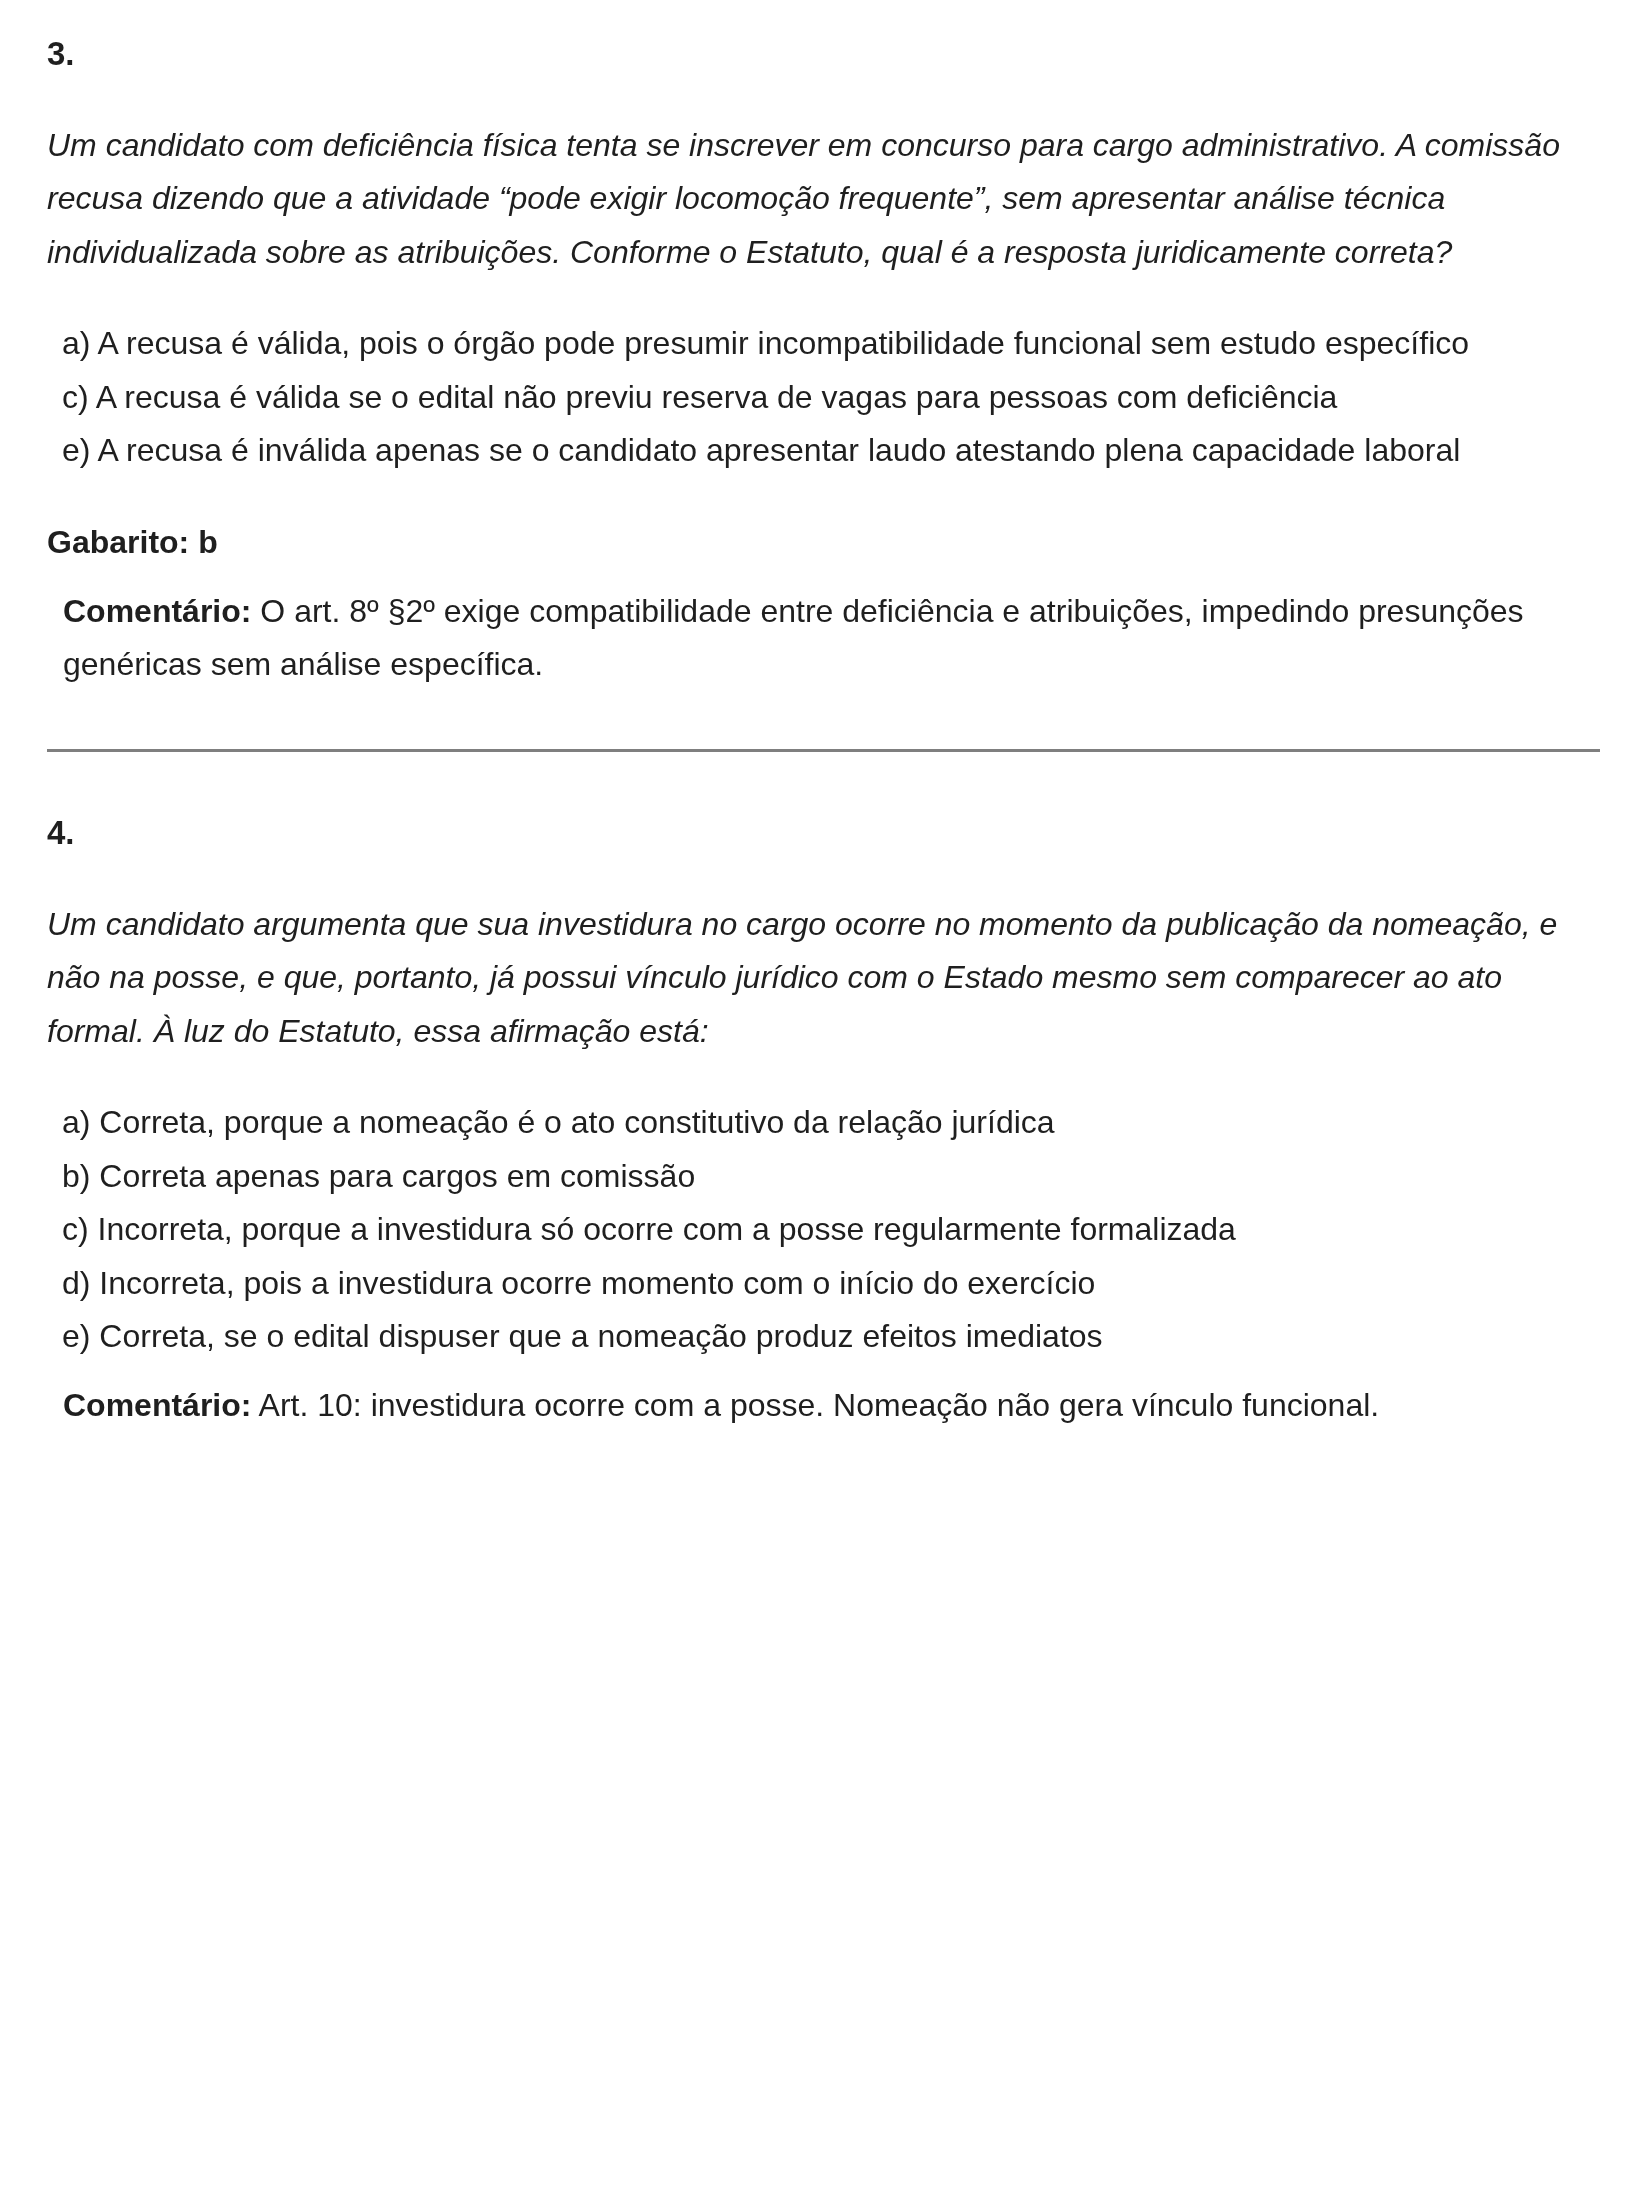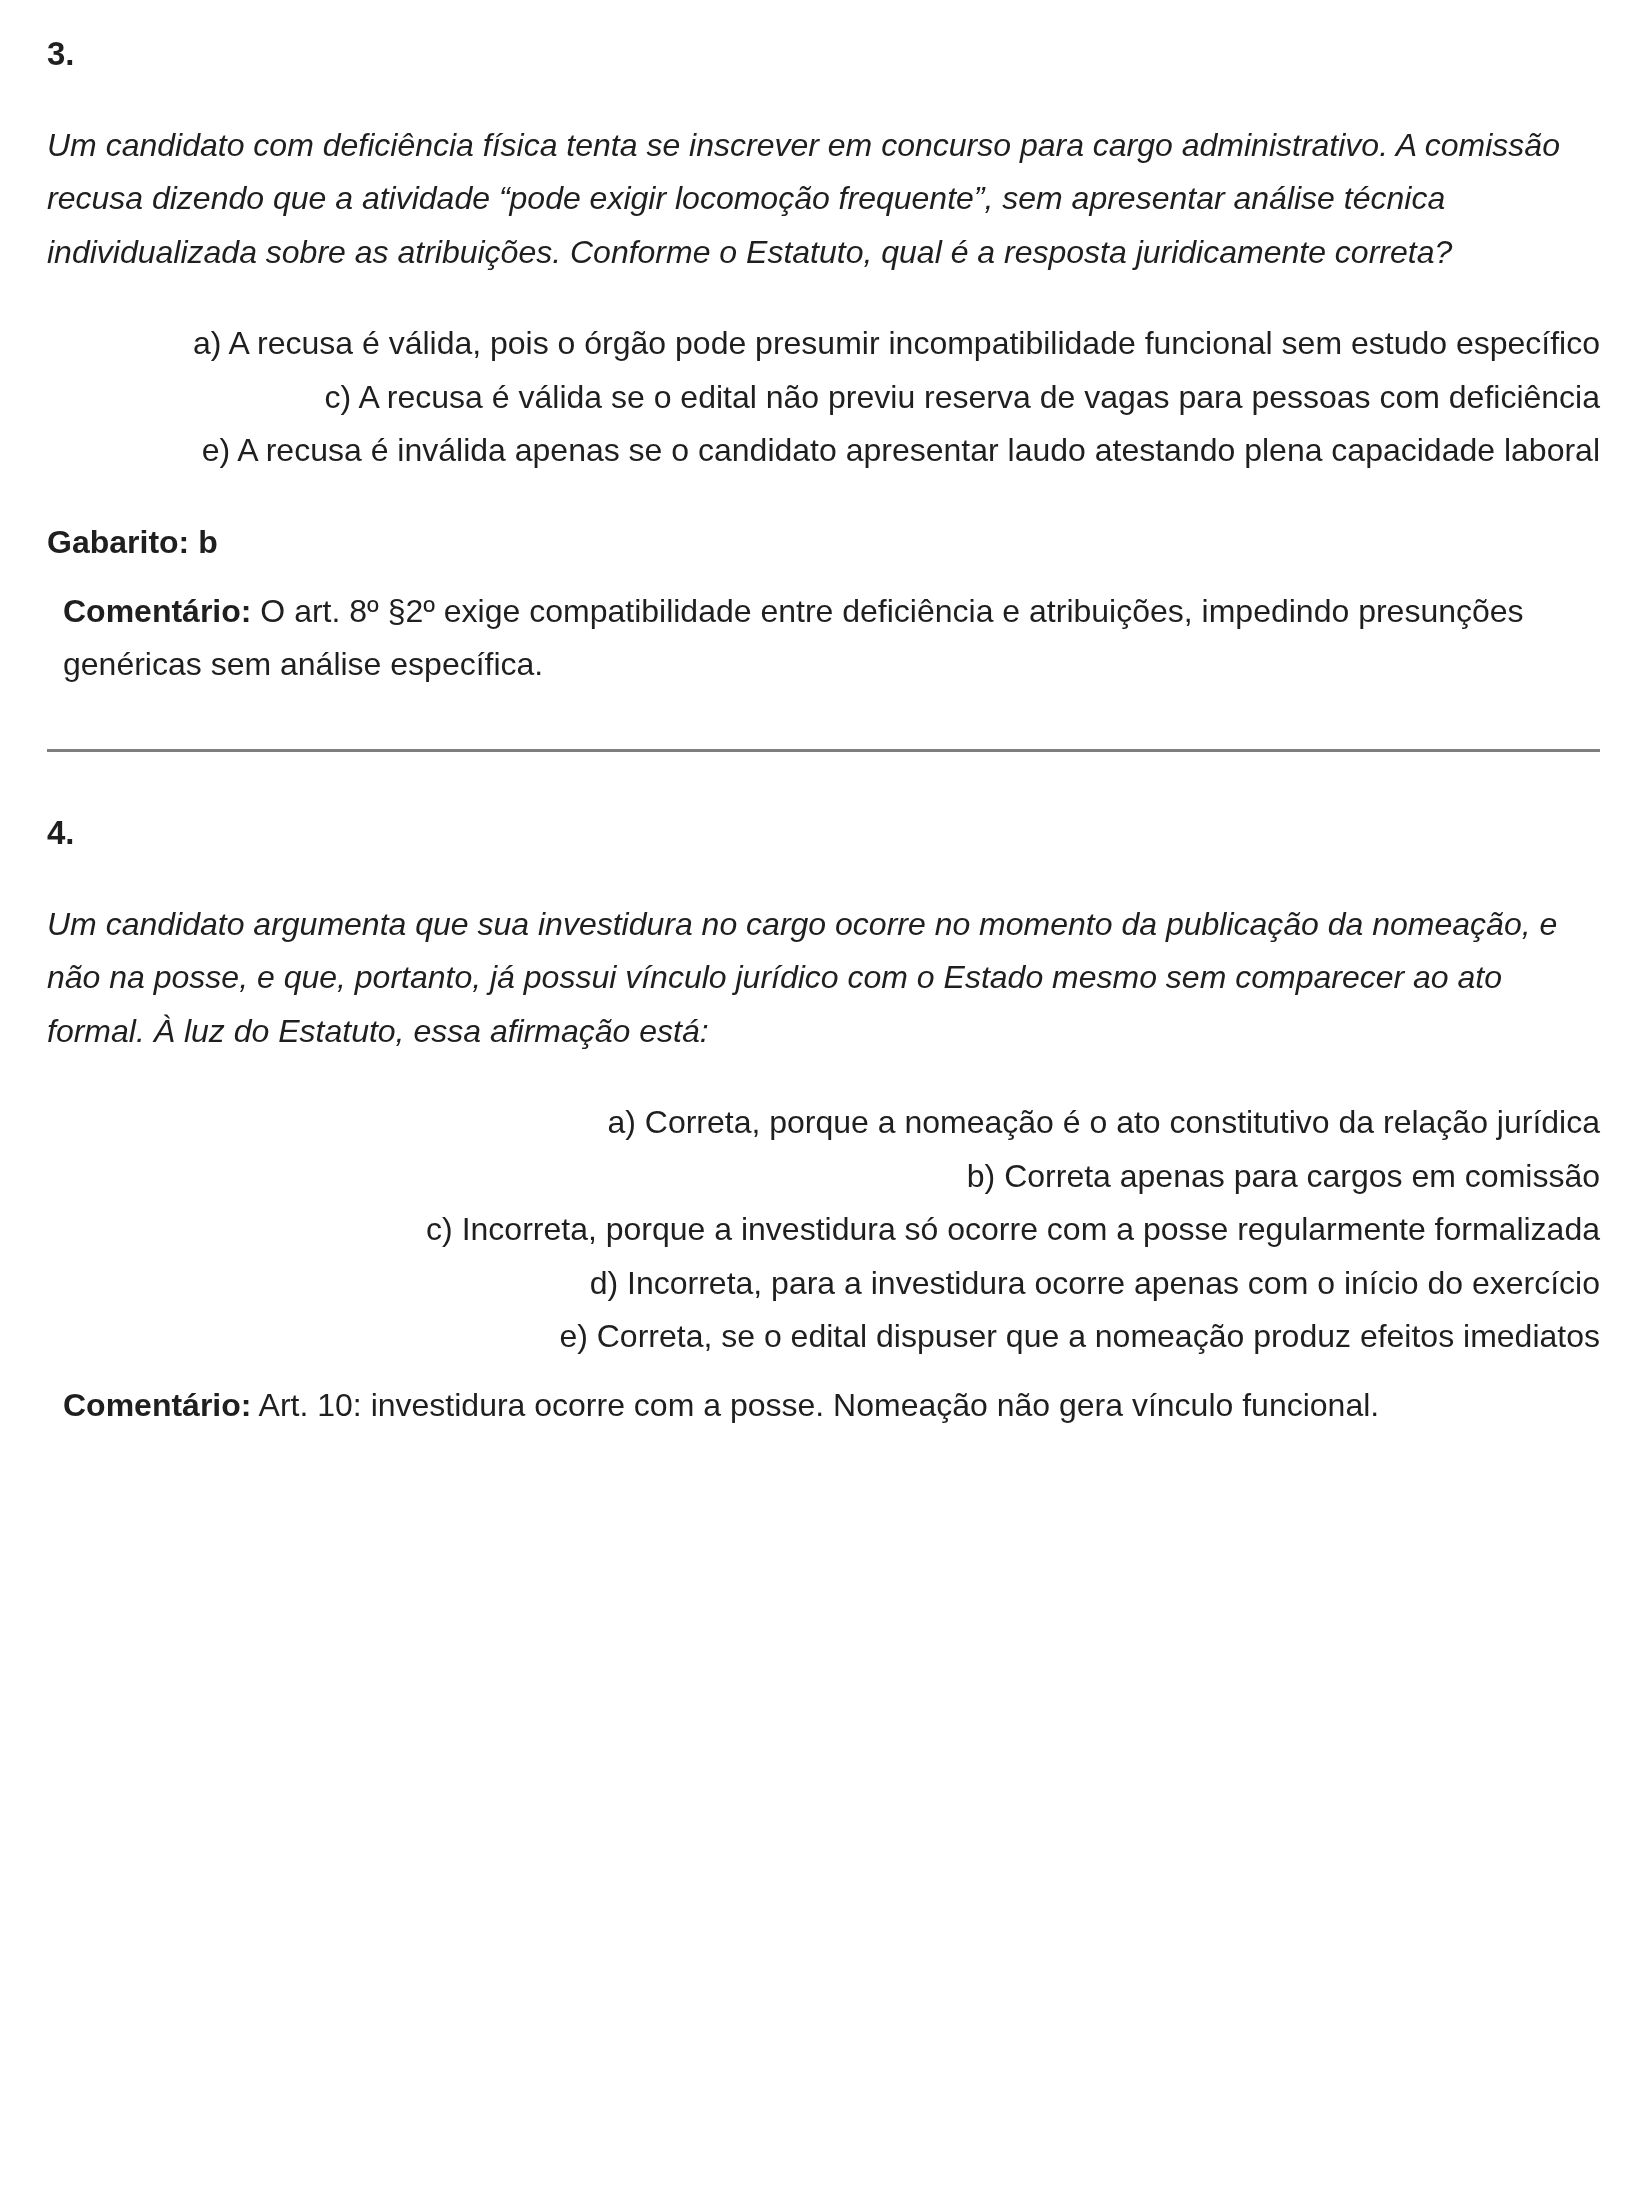--- a/index.html
+++ b/index.html
@@ -22,22 +22,21 @@
   .question-number {
     font-weight: bold;
     font-size: 33px;
     margin: 12px 0 0 0;
   }
   .stem {
     margin: 38px 0 38px 0;
     font-style: italic;
   }
   .options {
-    margin: 0;
-    text-align: right;
+    margin: 15px;
   }
   .options p {
     margin: 0;
   }
   .answer-line {
     font-weight: bold;
     margin: 38px 0 0 0;
   }
   .comment-line {
     margin: 16px;
@@ -76,21 +75,21 @@
 
   <section>
     <h2 class="question-number">4.</h2>
 
     <p class="stem">Um candidato argumenta que sua investidura no cargo ocorre no momento da publicação da nomeação, e não na posse, e que, portanto, já possui vínculo jurídico com o Estado mesmo sem comparecer ao ato formal. À luz do Estatuto, essa afirmação está:</p>
 
     <div class="options">
       <p>a) Correta, porque a nomeação é o ato constitutivo da relação jurídica</p>
       <p>b) Correta apenas para cargos em comissão</p>
       <p>c) Incorreta, porque a investidura só ocorre com a posse regularmente formalizada</p>
-      <p>d) Incorreta, para a investidura ocorre apenas com o início do exercício</p>
+      <p>d) Incorreta, pois a investidura ocorre momento com o início do exercício</p>
       <p>e) Correta, se o edital dispuser que a nomeação produz efeitos imediatos</p>
     </div>
 
 
     <p class="comment-line"><span class="label">Comentário:</span><span> Art. 10: investidura ocorre com a posse. Nomeação não gera vínculo funcional.</span></p>
   </section>
 
 </div>
 
 

